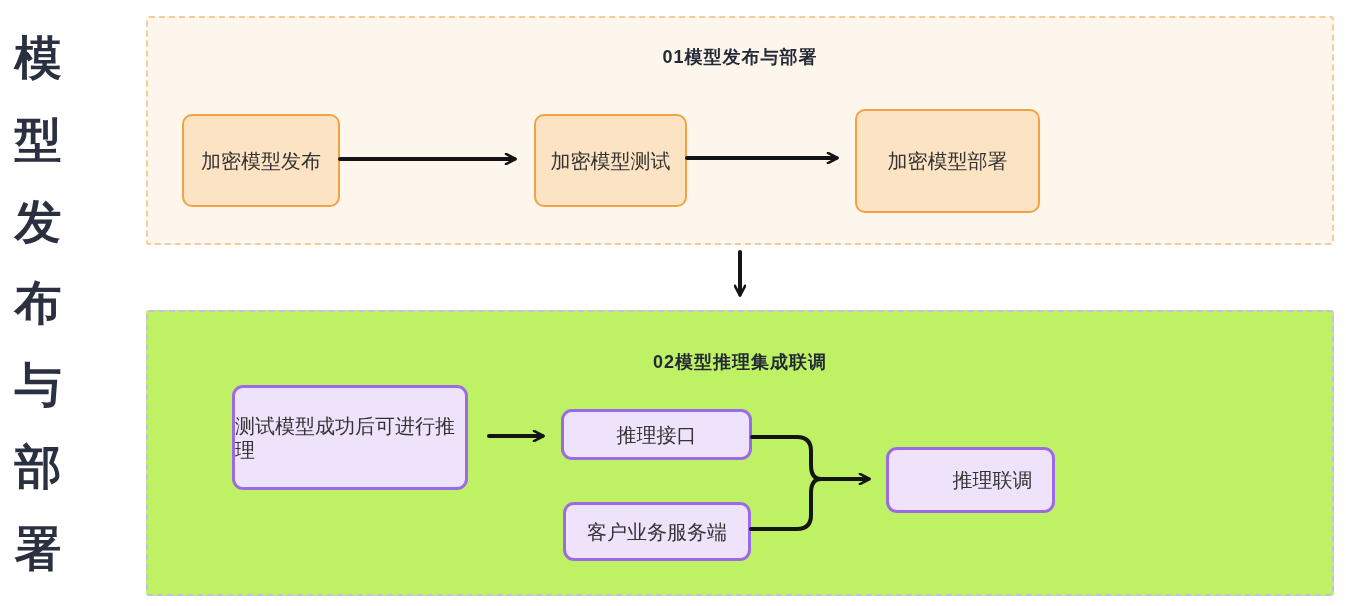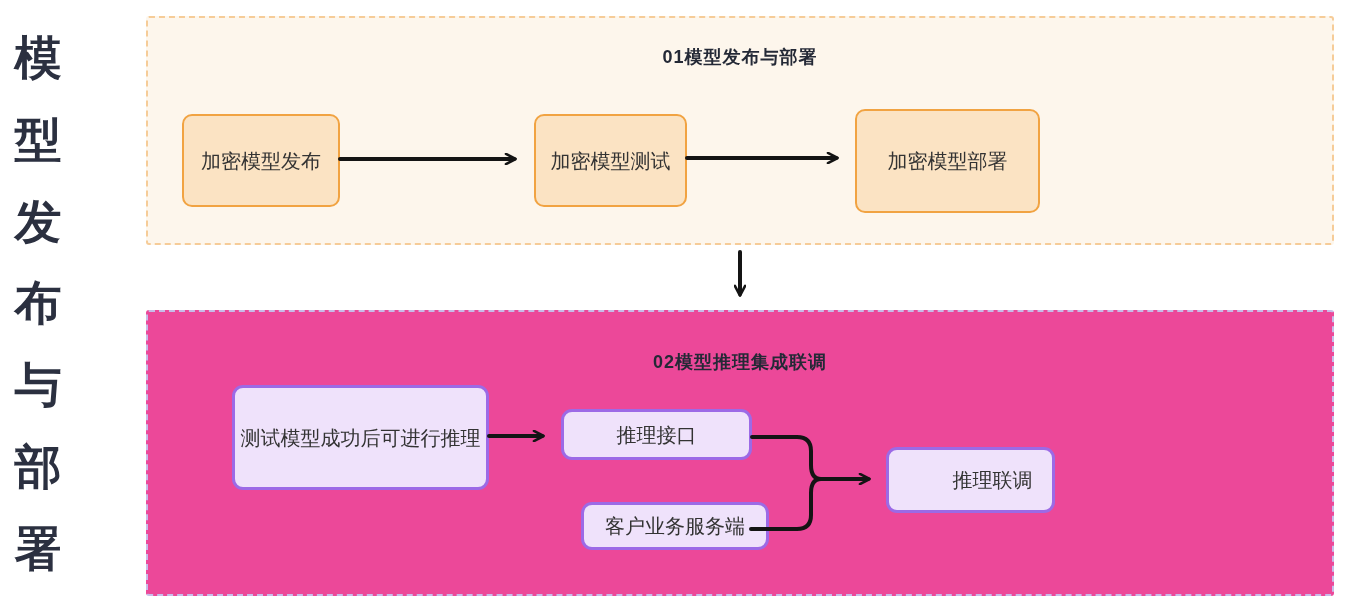--- a/index.html
+++ b/index.html
@@ -36,21 +36,21 @@
   }
   .section.deploy {
     left: 146px; top: 16px;
     width: 1188px; height: 229px;
     background: #fdf6ec;
     border: 2px dashed #f6cc98;
   }
   .section.inference {
     left: 146px; top: 310px;
     width: 1188px; height: 286px;
-    background: #ec4899;
+    background: #bef264;
     border: 2px dashed #c8bce9;
   }
   .section-title {
     position: absolute;
     left: 0; width: 100%;
     text-align: center;
     font-size: 18px;
     font-weight: 700;
     color: #242936;
     letter-spacing: 1px;
@@ -79,23 +79,23 @@
     border: 3px solid #9c6ae6;
     border-radius: 11px;
   }
 
   
   .n-publish { left: 34px;  top: 96px; width: 158px; height: 93px; }
   .n-deploy  { left: 386px; top: 96px; width: 153px; height: 93px; }
   .n-test    { left: 707px; top: 91px; width: 185px; height: 104px; }
 
   
-  .n-ready   { left: 84px;  top: 73px;  width: 257px; height: 105px; }
+  .n-ready   { left: 84px;  top: 73px;  width: 236px; height: 105px; }
   .n-api     { left: 413px; top: 97px;  width: 191px; height: 51px; }
-  .n-client  { left: 433px; top: 190px; width: 188px; height: 48px; }
+  .n-client  { left: 415px; top: 190px; width: 188px; height: 59px; }
   .n-joint   { left: 738px; top: 135px; width: 169px; height: 66px; padding-left: 44px; }
 
   
   .wires {
     position: absolute;
     left: 0; top: 0;
     width: 1346px; height: 606px;
     pointer-events: none;
   }
 </style>

